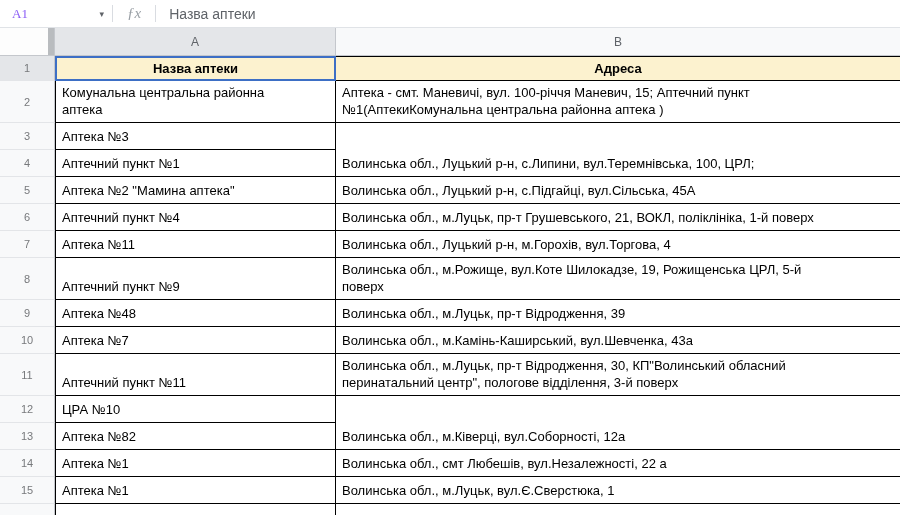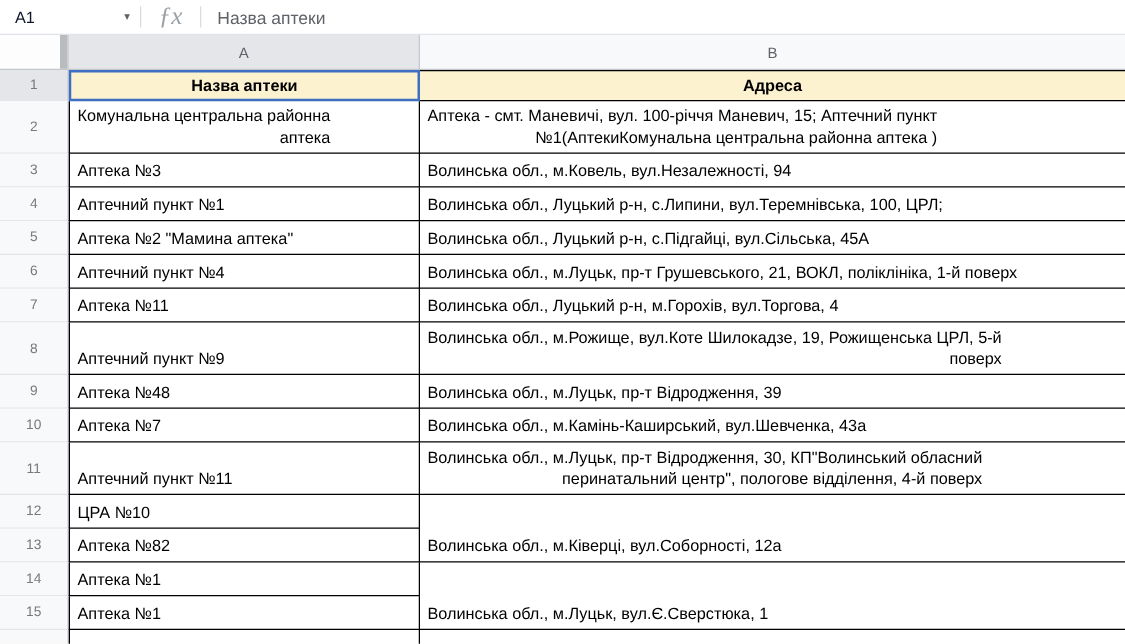--- a/index.html
+++ b/index.html
@@ -11,26 +11,26 @@
   }
   
   .formula-bar {
     height: 28px; display: flex; align-items: center;
     background: #fff; border-bottom: 1px solid #e0e3e7;
   }
   .name-box {
     width: 112px; height: 100%; display: flex; align-items: center;
     padding-left: 12px; cursor: pointer;
   }
-  .name-box .ref { font-size: 13px; color: #0f172a; flex: 1; }
+  .name-box .ref { font-size: 13px; color: #8b5cf6; flex: 1; font-family: Liberation Serif, serif; }
   .caret { font-size: 9px; color: #5f6368; margin-right: 8px; }
   .vdiv { width: 1px; height: 17px; background: #d9dce1; }
   .fx {
     font-family: "Liberation Serif", serif; font-style: italic;
-    color: #9aa0a6; font-size: 20px; margin: 0 14px;
+    color: #9aa0a6; font-size: 15px; margin: 0 14px;
   }
   .formula-input {
     margin-left: 13px; font-size: 14px; color: #5f6368; flex: 1;
     white-space: nowrap; overflow: hidden;
   }
   
   .colhead-row { display: flex; height: 28px; background: #f8f9fa; }
   .corner {
     width: 55px; position: relative; background: #fdfdfd;
     border-right: 1px solid #c4c7cc; border-bottom: 1px solid #c4c7cc;
@@ -52,21 +52,21 @@
     width: 55px; display: flex; align-items: center; justify-content: center;
     font-size: 11px; color: #77797c; background: #f8f9fa;
     border-right: 1px solid #c4c7cc; border-bottom: 1px solid #e3e5e8;
   }
   .header-row .rowhead { background: #e4e6e9; }
   .cell {
     font-size: 13px; line-height: 17px; color: #000;
     padding: 3px 6px 4px 6px; min-height: 27px;
     display: flex; align-items: flex-end;
     white-space: pre-wrap; word-break: break-word;
-    border-right: 1px solid #000; border-bottom: 1px solid #000; text-align: right;
+    border-right: 1px solid #000; border-bottom: 1px solid #000;
   }
   .cA { width: 281px; border-left: 1px solid #000; }
   .cB { flex: 1; border-right: none; }
   .header-row .cell {
     font-weight: bold; justify-content: center; align-items: center;
     text-align: center; min-height: 22px; padding: 2px 4px;
     background: #fcf2cf; border-top: 1px solid #000;
   }
   .header-row .cA { border: 2px solid #3d6fc5; }
   .filler .rowhead, .filler .cell { min-height: 14px; height: 14px; border-bottom: none; }
@@ -104,21 +104,20 @@
     <div class="rowhead">2</div>
     <div class="cell cA">Комунальна центральна районна
 аптека</div>
     <div class="cell cB">Аптека - смт. Маневичі, вул. 100-річчя Маневич, 15; Аптечний пункт
 №1(АптекиКомунальна центральна районна аптека )</div>
   </div>
 
   <div class="row">
     <div class="rowhead">3</div>
     <div class="cell cA">Аптека №3</div>
-    <div class="cell cB">Волинська обл., м.Ковель, вул.Незалежності, 94</div>
   </div>
 
   <div class="row">
     <div class="rowhead">4</div>
     <div class="cell cA">Аптечний пункт №1</div>
     <div class="cell cB">Волинська обл., Луцький р-н, с.Липини, вул.Теремнівська, 100, ЦРЛ;</div>
   </div>
 
   <div class="row">
     <div class="rowhead">5</div>
@@ -154,37 +153,38 @@
   <div class="row">
     <div class="rowhead">10</div>
     <div class="cell cA">Аптека №7</div>
     <div class="cell cB">Волинська обл., м.Камінь-Каширський, вул.Шевченка, 43а</div>
   </div>
 
   <div class="row">
     <div class="rowhead">11</div>
     <div class="cell cA">Аптечний пункт №11</div>
     <div class="cell cB">Волинська обл., м.Луцьк, пр-т Відродження, 30, КП"Волинський обласний
-перинатальний центр", пологове відділення, 4-й поверх</div>
+перинатальний центр", пологове відділення, 3-й поверх</div>
   </div>
 
   <div class="row">
     <div class="rowhead">12</div>
     <div class="cell cA">ЦРА №10</div>
   </div>
 
   <div class="row">
     <div class="rowhead">13</div>
     <div class="cell cA">Аптека №82</div>
     <div class="cell cB">Волинська обл., м.Ківерці, вул.Соборності, 12а</div>
   </div>
 
   <div class="row">
     <div class="rowhead">14</div>
     <div class="cell cA">Аптека №1</div>
+    <div class="cell cB">Волинська обл., смт Любешів, вул.Незалежності, 22 а</div>
   </div>
 
   <div class="row">
     <div class="rowhead">15</div>
     <div class="cell cA">Аптека №1</div>
     <div class="cell cB">Волинська обл., м.Луцьк, вул.Є.Сверстюка, 1</div>
   </div>
 </div>
     <div class="row filler">
       <div class="rowhead"></div>

